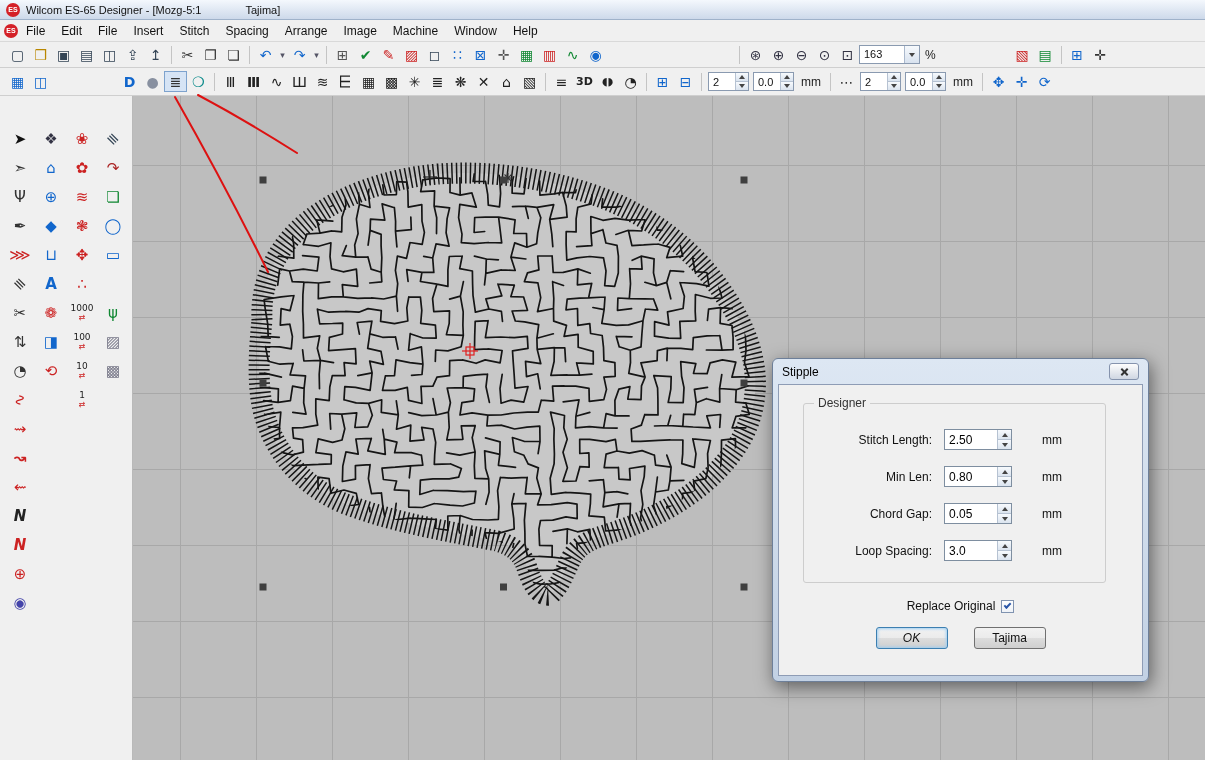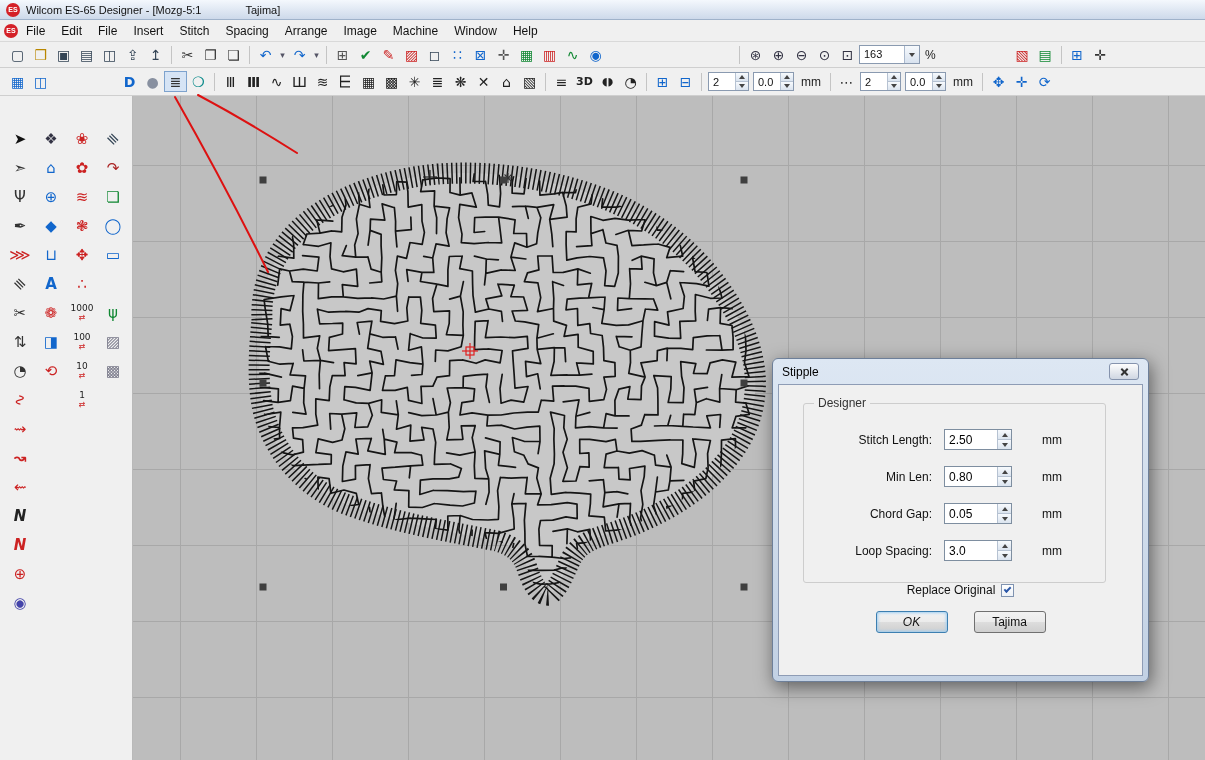--- a/index.html
+++ b/index.html
@@ -84,21 +84,21 @@
   .dlg-close i.x2 { transform:rotate(-45deg); }
   .dlg-body { background:#f0f0f0; border:1px solid #8e9cb5; height:calc(100% - 25px); padding:18px 24px 0; }
   .groupbox { border:1px solid #cdcdcd; border-radius:3px; position:relative; padding:24px 0 6px; margin-right:12px; }
   .gb-label { position:absolute; top:-8px; left:10px; background:#f0f0f0; padding:0 4px; font-size:12px; color:#333; }
   .field-row { display:flex; align-items:center; margin:0 18px 14px 0; height:23px; }
   .f-label { width:128px; text-align:right; margin-right:12px; }
   .dspin { display:flex; border:1px solid #7e8ea0; background:#4d7c0f; height:21px; }
   .dspin input { width:52px; border:none; outline:none; padding:2px 4px; font:12px "Liberation Sans",sans-serif; background:#fff; }
   .dspin .sb { width:14px; }
   .f-unit { margin-left:30px; width:26px; }
-  .replace-row { display:flex; align-items:center; justify-content:center; gap:6px; }
+  .replace-row { display:flex; align-items:center; justify-content:center; gap:6px; margin-top:16px; }
   .cb { width:13px; height:13px; border:1px solid #8093b0; background:linear-gradient(#fff,#eef2f7); position:relative; flex:none; }
   .cb .chk { position:absolute; left:2px; top:2px; width:7px; height:4px; border-left:2px solid #2b57a8; border-bottom:2px solid #2b57a8;
              transform:rotate(-45deg); display:block; }
   .btn-row { display:flex; justify-content:center; gap:26px; margin-top:14px; }
   .btn { width:72px; height:22px; border:1px solid #707070; border-radius:3px;
          background:linear-gradient(#f2f2f2,#ebebeb 50%,#dddddd 50%,#cfcfcf);
          display:flex; align-items:center; justify-content:center; font-size:12px; cursor:default; }
   .btn.default { border-color:#3c7fb1; box-shadow:inset 0 0 3px 1px #9ecef2;font-style:italic; }
 </style>
 </head>

